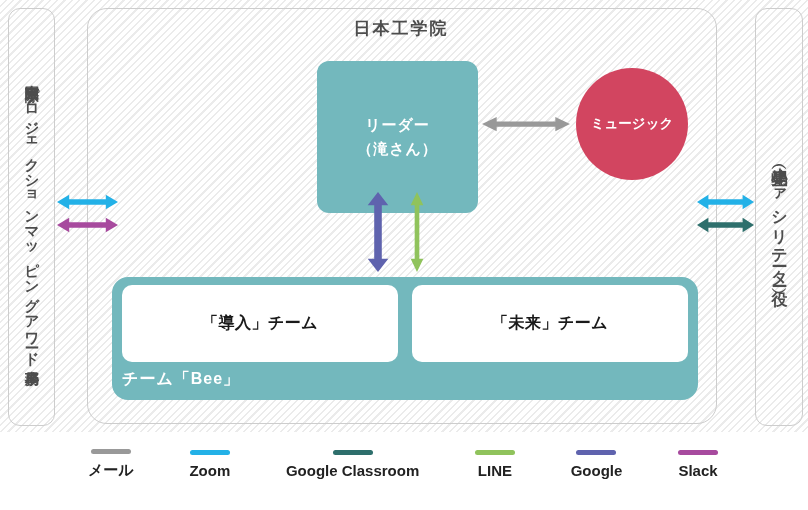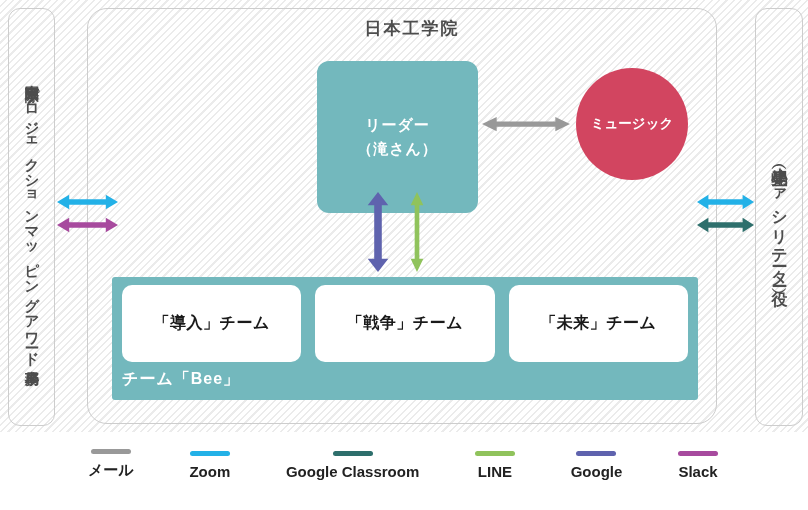--- a/index.html
+++ b/index.html
@@ -26,60 +26,60 @@
   .bar-left  { left:8px;  width:47px; }
   .bar-right { left:755px; width:48px; }
   .bar-left .vtext  { font-size:14.5px; }
   .bar-right .vtext { font-size:16px; }
 
   .main-panel {
     position:absolute; left:87px; top:8px; width:630px; height:416px;
     border:1.5px solid #cdcdcd; border-radius:20px;
   }
   .panel-title {
-    position:absolute; left:97px; top:17px; width:630px;
+    position:absolute; left:86px; top:17px; width:630px;
     text-align:center; font-size:17px; font-weight:600; color:#4d4d4d;
     letter-spacing:2px;
   }
 
   .leader-box {
     position:absolute; left:317px; top:61px; width:161px; height:152px;
     border-radius:12px; display:flex; flex-direction:column;
     align-items:center; justify-content:center;
     color:#ffffff; font-size:15px; font-weight:600; line-height:1.6;
     letter-spacing:1px;
   }
   .music-circle {
     position:absolute; left:576px; top:68px; width:112px; height:112px;
     border-radius:50%; display:flex; flex-direction:column;
     align-items:center; justify-content:center;
     color:#ffffff; font-size:13.5px; font-weight:600; line-height:1.55;
   }
 
   .team-container {
     position:absolute; left:112px; top:277px; width:586px; height:123px;
-    border-radius:3px; display:flex; flex-direction:column;
+    border-radius:16px; display:flex; flex-direction:column;
     padding:8px 10px 0 10px;
   }
   .team-row { display:flex; gap:14px; height:77px; }
   .team-box {
     flex:1; background:#ffffff; border-radius:10px;
     display:flex; align-items:center; justify-content:center;
     font-size:16px; font-weight:700; color:#1a1a1a; letter-spacing:0.5px;
   }
   .team-caption {
     text-align:left; color:#ffffff; font-size:16px; font-weight:600;
     margin-top:7px; letter-spacing:1px;
   }
 
   .arrow { position:absolute; display:block; }
 
   .legend {
     position:absolute; left:88px; top:449px; width:630px;
-    display:flex; justify-content:space-between; align-items:flex-end;
+    display:flex; justify-content:space-between; align-items:center;
   }
   .legend-item { display:flex; flex-direction:column; align-items:center; gap:7px; }
   .legend-swatch { width:40px; height:5px; border-radius:2.5px; }
   .legend-label { font-size:15px; font-weight:600; color:#222222; white-space:nowrap; }
 </style>
 </head>
 <body>
 
 <div class="stage">
 
@@ -130,23 +130,20 @@
   <svg class="arrow" style="left:697px; top:217px;" width="57" height="16" viewBox="0 0 120 24" preserveAspectRatio="none">
     <polygon points="0,12 24,1 24,8 96,8 96,1 120,12 96,23 96,16 24,16 24,23" fill="#2e6f6c"></polygon>
   </svg>
 
   <div class="team-container" style="background-color: rgb(115, 184, 189);">
     <div class="team-row">
       <div class="team-box">
         <span>「導入」チーム</span>
       </div>
       <div class="team-box">
-        <span>「戦争」チーム</span>
-      </div>
-      <div class="team-box">
         <span>「未来」チーム</span>
       </div>
     </div>
     <div class="team-caption">チーム「Bee」</div>
   </div>
 
   <div class="legend">
     <div class="legend-item">
       <div class="legend-swatch" style="background-color: rgb(153, 153, 153);"></div>
       <div class="legend-label">メール</div>

